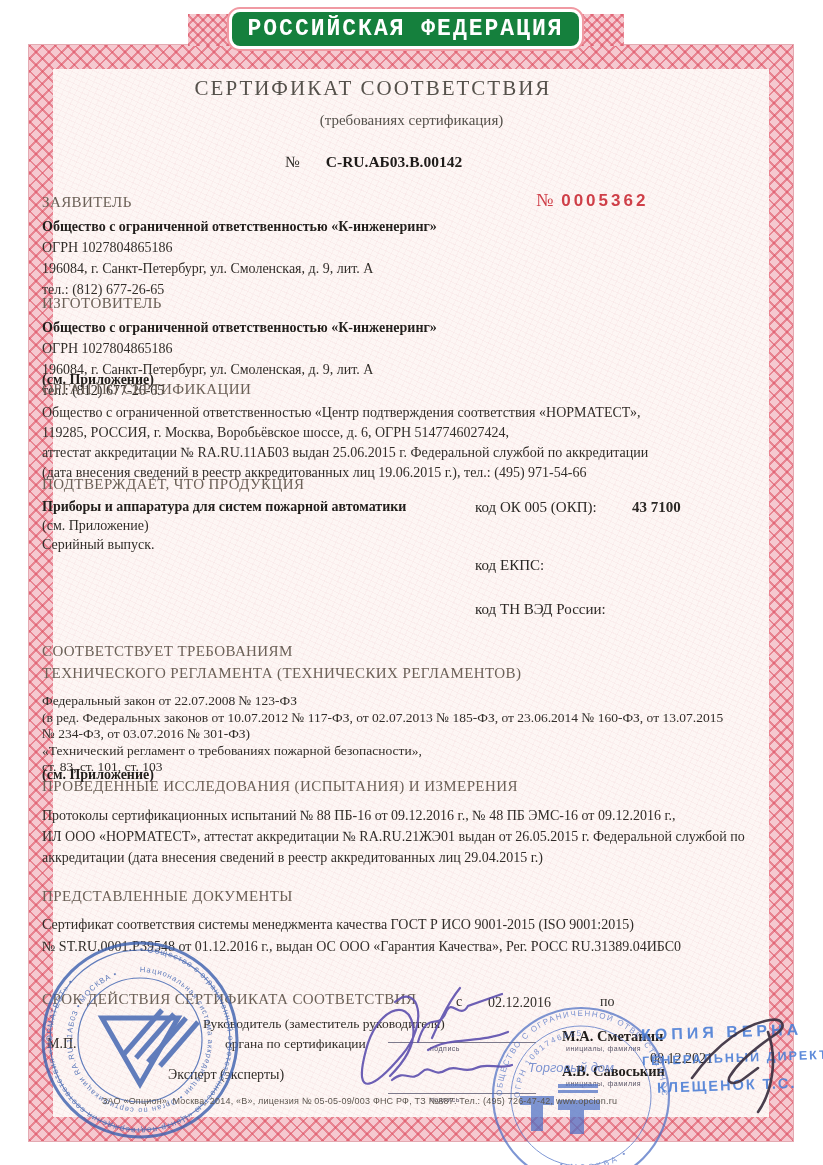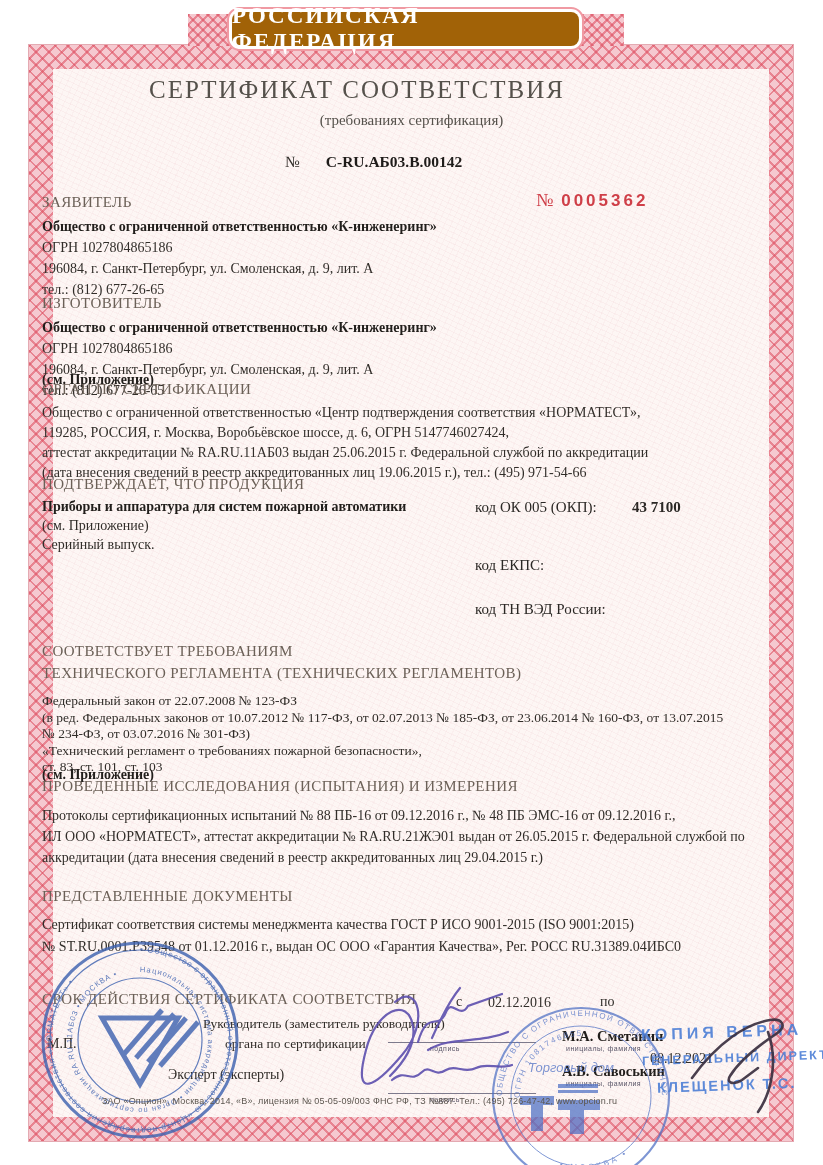--- a/index.html
+++ b/index.html
@@ -18,24 +18,24 @@
            repeating-linear-gradient(25deg, rgba(238,200,205,.18) 0 1px, rgba(0,0,0,0) 1px 5px),
            repeating-linear-gradient(115deg, rgba(238,200,205,.14) 0 1px, rgba(0,0,0,0) 1px 6px);}
   
   .ribbon{position:absolute;top:14px;width:52px;height:32px;
           background-color:#f5c9d0;
           background-image:
             repeating-linear-gradient(45deg, rgba(221,77,95,.55) 0 2px, rgba(0,0,0,0) 2px 7px),
             repeating-linear-gradient(135deg, rgba(221,77,95,.55) 0 2px, rgba(0,0,0,0) 2px 7px);}
   .banner{position:absolute;left:227px;top:7px;width:357px;height:44px;background:#fff;
           border:2px solid #f09aa3;border-radius:13px;padding:3px;box-sizing:border-box;}
-  .banner-in{width:100%;height:100%;background:#a16207;border-radius:8px;display:flex;
+  .banner-in{width:100%;height:100%;background:#15803d;border-radius:8px;display:flex;
              align-items:center;justify-content:center;color:#fff;
-             font-family:Liberation Serif, serif;font-weight:bold;font-size:23px;letter-spacing:2px;}
-  .doc-title{left:0;top:76px;width:714px;text-align:center;font-size:25px;letter-spacing:2px;color:#55514b;}
+             font-family:Liberation Mono, monospace;font-weight:bold;font-size:23px;letter-spacing:2px;}
+  .doc-title{left:0;top:76px;width:714px;text-align:center;font-size:21px;letter-spacing:2px;color:#55514b;padding-left:16px;}
   .doc-sub{left:0;top:112px;width:823px;text-align:center;font-size:15px;color:#55514b;}
   .certno{left:285px;top:153px;font-size:15.5px;display:flex;gap:26px;}
   .certno .v{font-weight:bold;color:#1f1c1a;}
   .sec{font-size:15px;color:#6b6057;letter-spacing:.4px;}
   .txt{font-size:14px;line-height:21px;color:#312d29;white-space:nowrap;}
   .txt .b,.bold{font-weight:bold;color:#211e1b;}
   .blankno{left:536px;top:190px;color:#cf3f48;font-size:18px;display:flex;align-items:baseline;gap:8px;}
   .blankno .digits{font-family:"Liberation Sans",sans-serif;font-weight:bold;letter-spacing:3px;font-size:17px;}
   .codes{font-size:15px;color:#2b2825;}
   .appendix{font-weight:bold;font-size:14px;color:#211e1b;}

